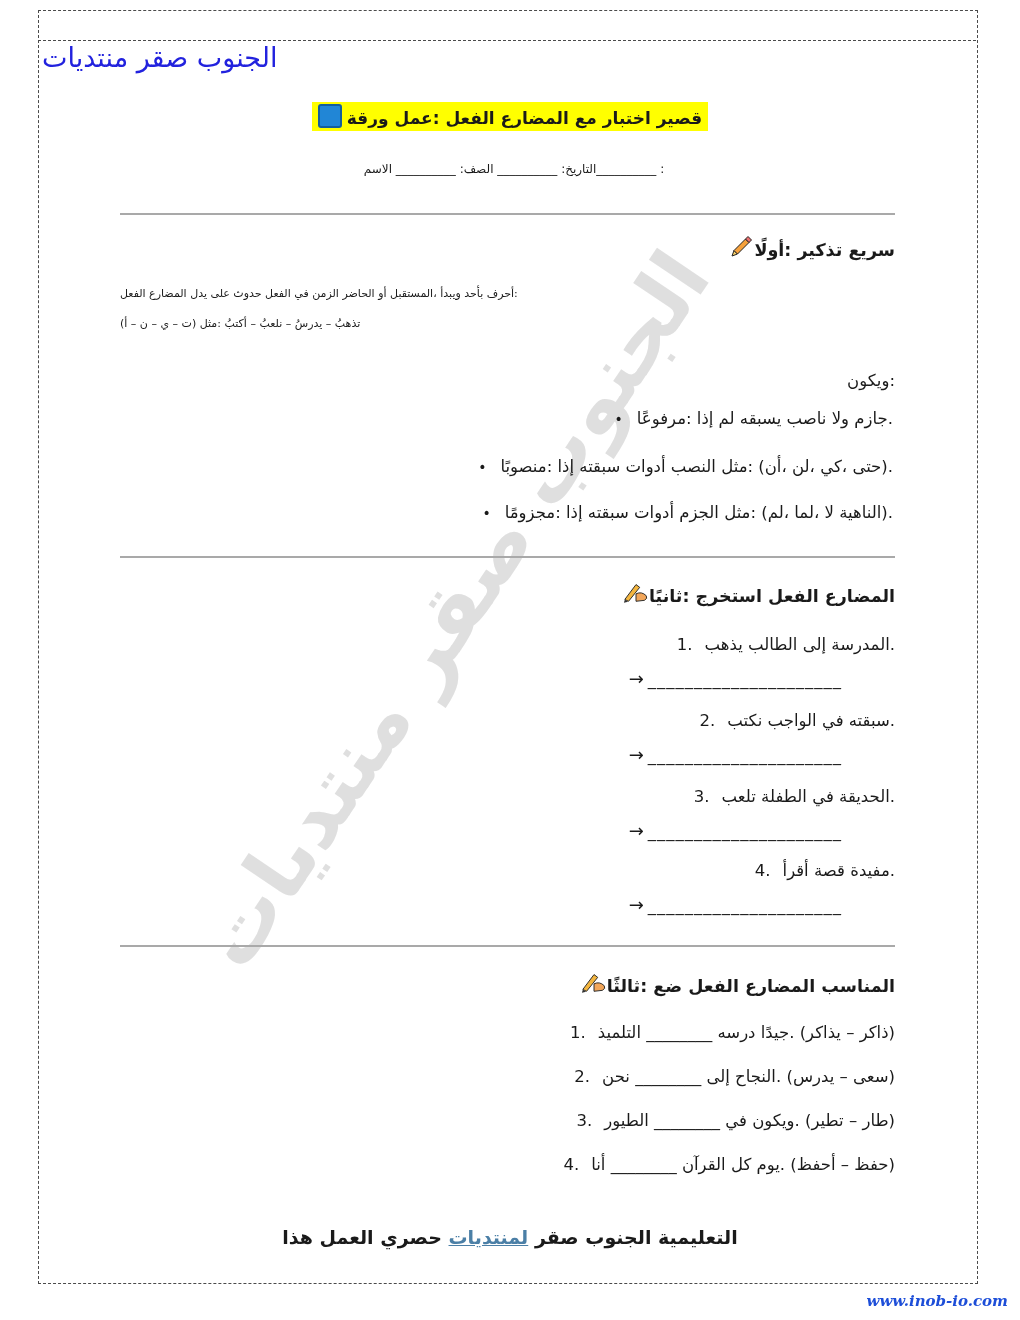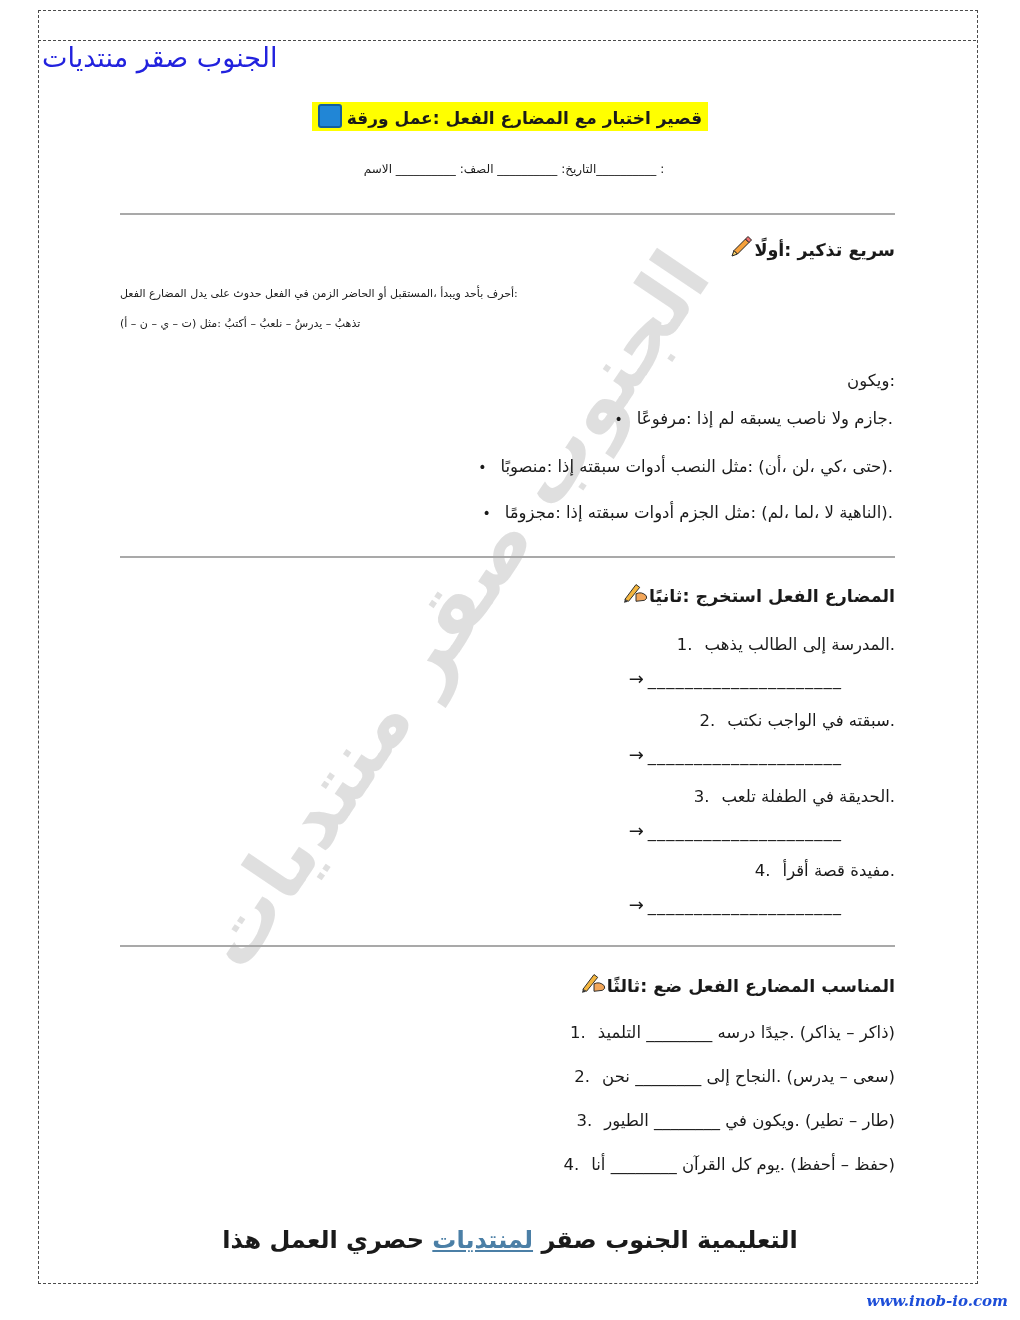--- a/index.html
+++ b/index.html
@@ -36,21 +36,21 @@
   
   .bullet-row{position:absolute;right:127px;display:flex;align-items:baseline;gap:14px;
               font-size:16.5px;line-height:26px;}
   .blt{font-size:14px;}
   
   .item-row{position:absolute;right:125px;display:flex;align-items:baseline;gap:12px;
             font-size:16.5px;line-height:26px;}
   .arrow-row{position:absolute;right:178px;font-size:16.5px;line-height:26px;letter-spacing:1px;margin-left:12px;}
   .arrow-row .ar{font-size:18px;letter-spacing:0;margin-right:4px;}
   
-  .footer-row{top:1226px;font-weight:bold;font-size:24px;}
+  .footer-row{top:1226px;font-weight:bold;font-size:19px;}
   .footer-row a{color:var(--link,#4b7fa6);text-decoration:underline;cursor:pointer;}
   
   .website{position:absolute;right:12px;top:1292px;font-family:"DejaVu Serif",serif;
            font-style:italic;font-weight:bold;font-size:15px;color:#1d4ed8;}
   bdi{unicode-bidi:isolate;}
 </style>
 </head>
 <body>
 
 <div id="page">

